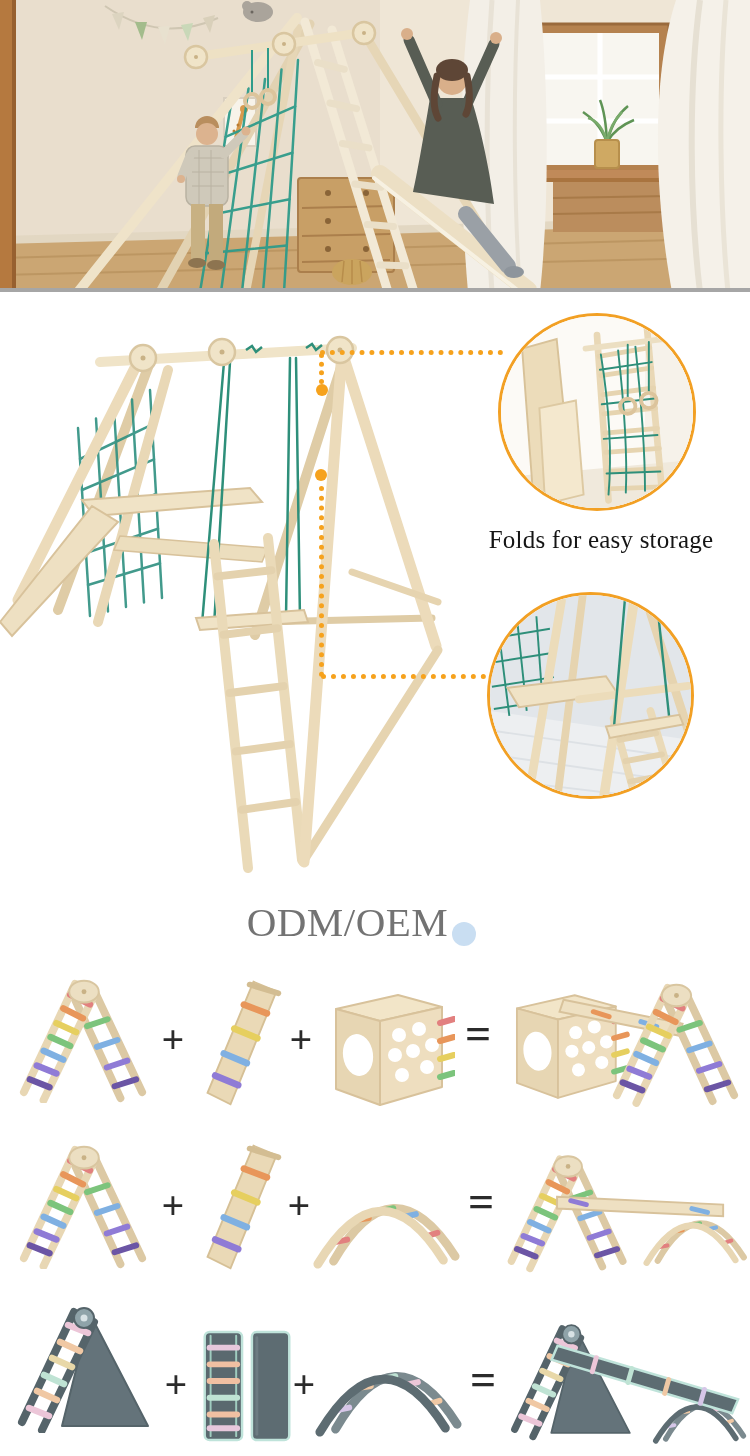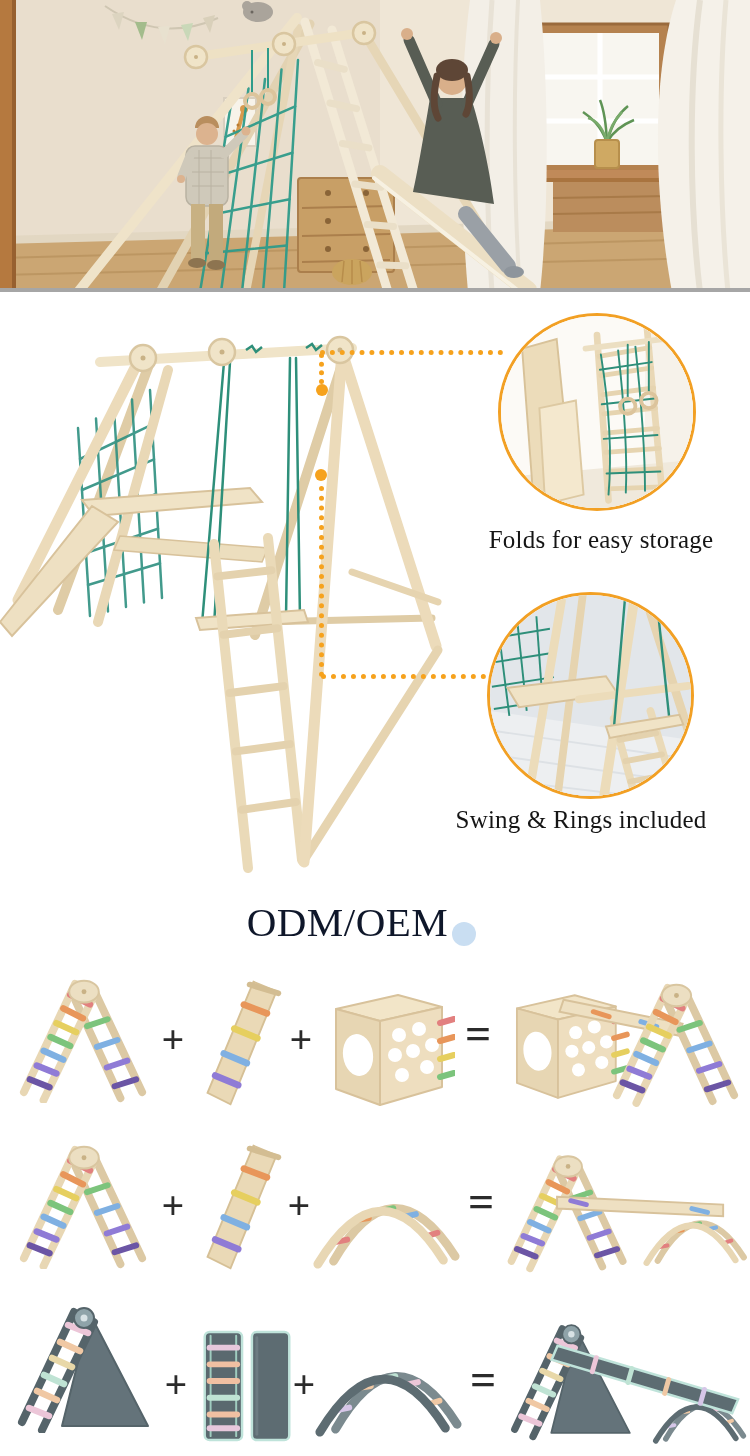--- a/index.html
+++ b/index.html
@@ -1,20 +1,20 @@
 <!DOCTYPE html>
 <html><head>
 <meta charset="utf-8">
 <style>
   html,body{margin:0;padding:0;background:#ffffff;}
   #page{position:relative;width:750px;height:1456px;background:#ffffff;overflow:hidden;
         font-family:Liberation Serif, serif;}
   .abs{position:absolute;}
   .caption{font-size:25px;color:#151515;text-align:center;letter-spacing:.2px;white-space:nowrap;}
-  .odm-title{width:695px;text-align:center;font-size:41px;letter-spacing:.5px;color:#0f172a;z-index:2;}
+  .odm-title{width:695px;text-align:center;font-size:41px;letter-spacing:.5px;color:#737373;z-index:2;}
   .odm-dot{width:24px;height:24px;border-radius:50%;background:#C9DEF2;z-index:1;}
   .op{font-weight:700;color:#2B2B2B;text-align:center;width:42px;font-size:40px;line-height:52px;}
   .op-eq{font-size:46px;font-weight:800;}
   .dotted-h{border-top:5px dotted #F6A21D;height:0;}
   .dotted-v{border-left:5px dotted #F6A21D;width:0;}
   .dot{width:12px;height:12px;border-radius:50%;background:#F6A21D;}
   .callout{border-radius:50%;border:3px solid #F2A024;overflow:hidden;background:#fff;box-sizing:border-box;}
   svg{display:block;}
 </style>
 </head>
@@ -387,21 +387,20 @@
           <line x1="134" y1="150" x2="172" y2="143"></line>
             <line x1="140" y1="172" x2="178" y2="165"></line>
           <line x1="145" y1="193" x2="184" y2="186"></line>
         </g>
         <line x1="140" y1="0" x2="128" y2="140" stroke="#2e8f7a" stroke-width="2.5"></line>
         <line x1="172" y1="0" x2="186" y2="132" stroke="#2e8f7a" stroke-width="2.5"></line>
         <polygon points="120,136 196,124 200,134 124,148" fill="#f0e3c6" stroke="#d8c29b" stroke-width="2"></polygon>
       </g>
     </svg>
   </div>
-  <div class="abs caption" style="left:426px;top:806px;width:310px">Swing &amp; Rings included</div>
 
   <div class="abs odm-dot" style="left:452px;top:922px"></div>
   <div class="abs odm-title" style="left:0;top:898px">ODM/OEM</div>
 
   <div>
     <svg class="abs" style="left:10px;top:970px" width="148" height="133" viewBox="0 0 150 135">
         <use href="#g-tri"></use>
       </svg>
     <span class="abs op" style="left:152px;top:1014px">+</span>
     <svg class="abs" style="left:194px;top:976px" width="96" height="134" viewBox="0 0 100 140">

